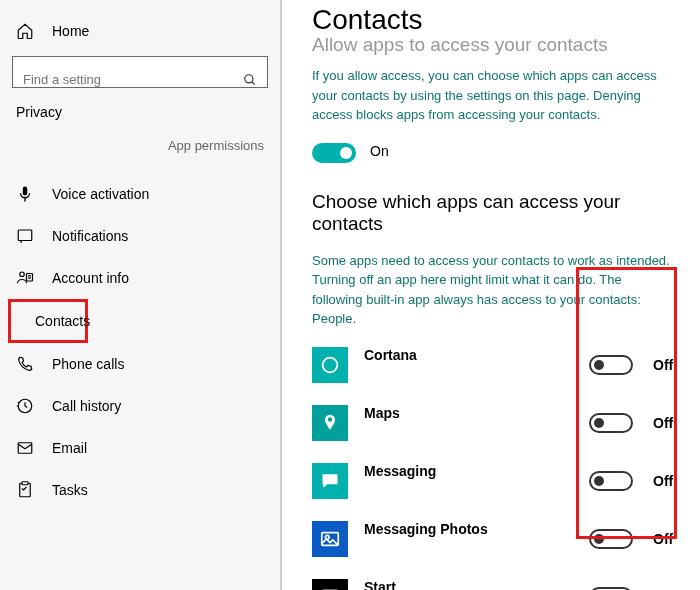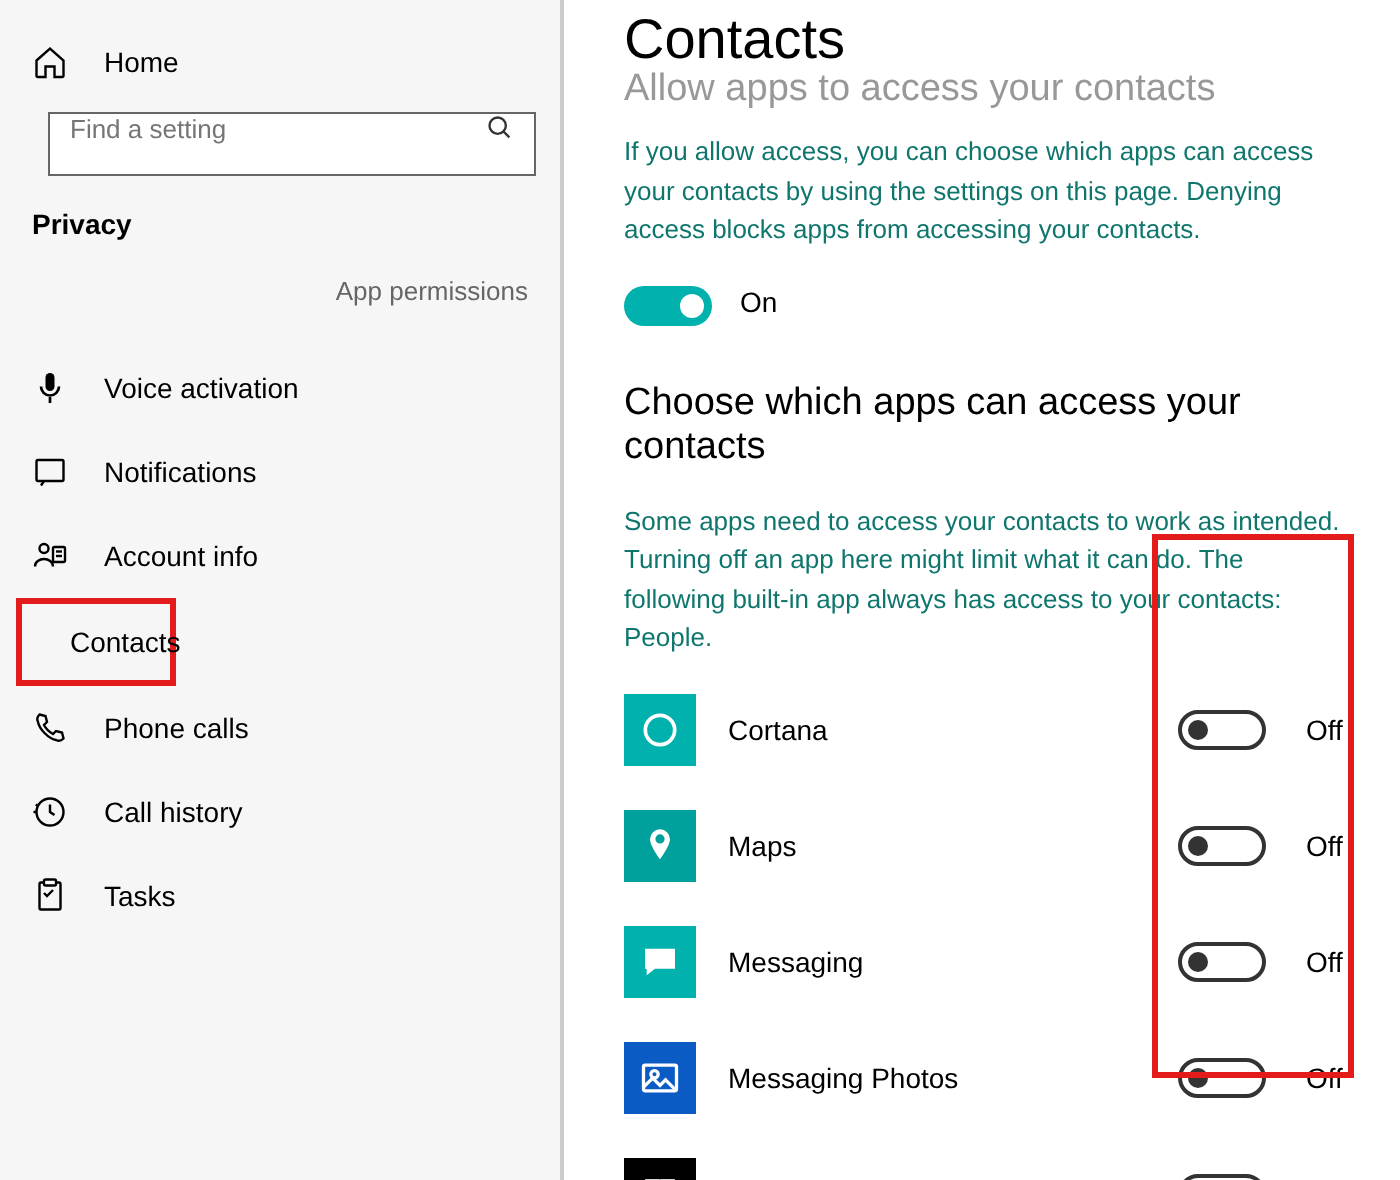--- a/index.html
+++ b/index.html
@@ -24,33 +24,33 @@
     display: flex;
     align-items: center;
     gap: 14px;
     padding: 8px 8px 10px 8px;
   }
   .search-box {
     display: flex;
     border: 1px solid #666;
     background: #fff;
     height: 32px;
-    align-items: flex-start;
+    align-items: flex-end;
     padding: 0 10px;
-    margin: 4px 4px 16px 16px;
+    margin: 4px 4px 16px 4px;
   }
   .search-box input {
     flex: 1;
     border: none;
     outline: none;
     font-size: 13px;
     background: transparent;
   }
   .section-head {
-    font-weight: 700;
+    font-weight: 400;
     font-size: 14px;
     padding: 0 8px 18px 8px;
   }
   .section-label {
     color: #666;
     font-size: 13px;
     padding: 0 8px 20px 8px;
     text-align: right;
   }
   .nav-item {
@@ -122,22 +122,22 @@
     top: 3px; left: 3px;
   }
   .section-h2 {
     font-size: 19px;
     font-weight: 400;
     margin-bottom: 16px;
   }
   .apps-list { margin-top: 18px; }
   .app-row {
     display: flex;
-    align-items: center;
     margin-bottom: 22px;
+    font-weight: bold;
   }
   .app-icon {
     width: 36px; height: 36px;
     display: flex; align-items: center; justify-content: center;
     margin-right: 16px;
     color: #fff;
   }
   .app-name { flex: 1; font-size: 14px; }
   .toggle-col {
     display: flex;
@@ -229,20 +229,27 @@
   </div>
 
   <div class="nav-item">
     <svg viewBox="0 0 24 24" fill="none" stroke="#000" stroke-width="1.6">
         <circle cx="12" cy="12" r="9"></circle>
         <path d="M12 7v5l3 2M3 12H1m3-4l-1.5-1"></path>
       </svg>
     <span class="label">Call history</span>
   </div>
 
+  <div class="nav-item">
+    <svg viewBox="0 0 24 24" fill="none" stroke="#000" stroke-width="1.6">
+        <rect x="3" y="5" width="18" height="14" rx="1"></rect>
+        <path d="M3 7l9 6 9-6"></path>
+      </svg>
+    <span class="label">Email</span>
+  </div>
 
   <div class="nav-item">
     <svg viewBox="0 0 24 24" fill="none" stroke="#000" stroke-width="1.6">
         <rect x="5" y="3" width="14" height="18" rx="1"></rect>
         <rect x="8" y="1" width="8" height="4" rx="1" fill="#fff"></rect>
         <path d="M8 10l2 2 4-4"></path>
       </svg>
     <span class="label">Tasks</span>
   </div>
 

